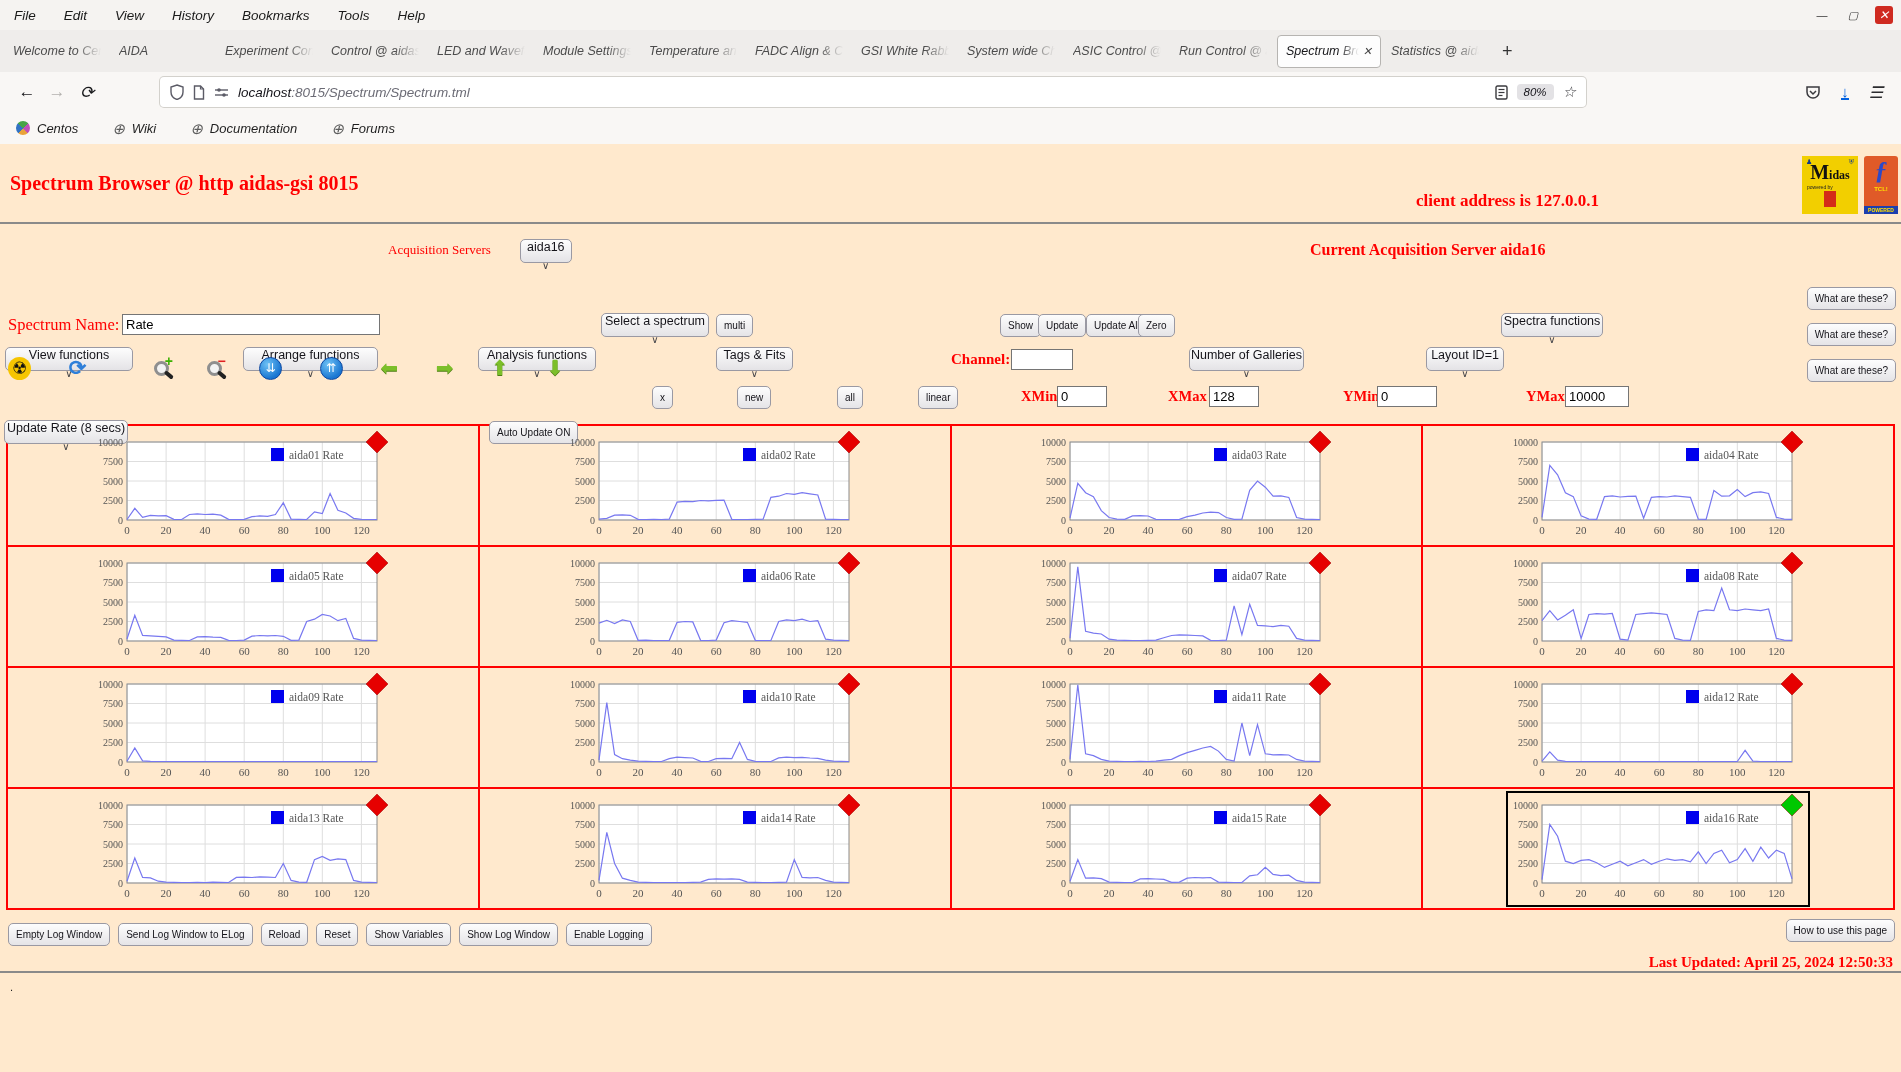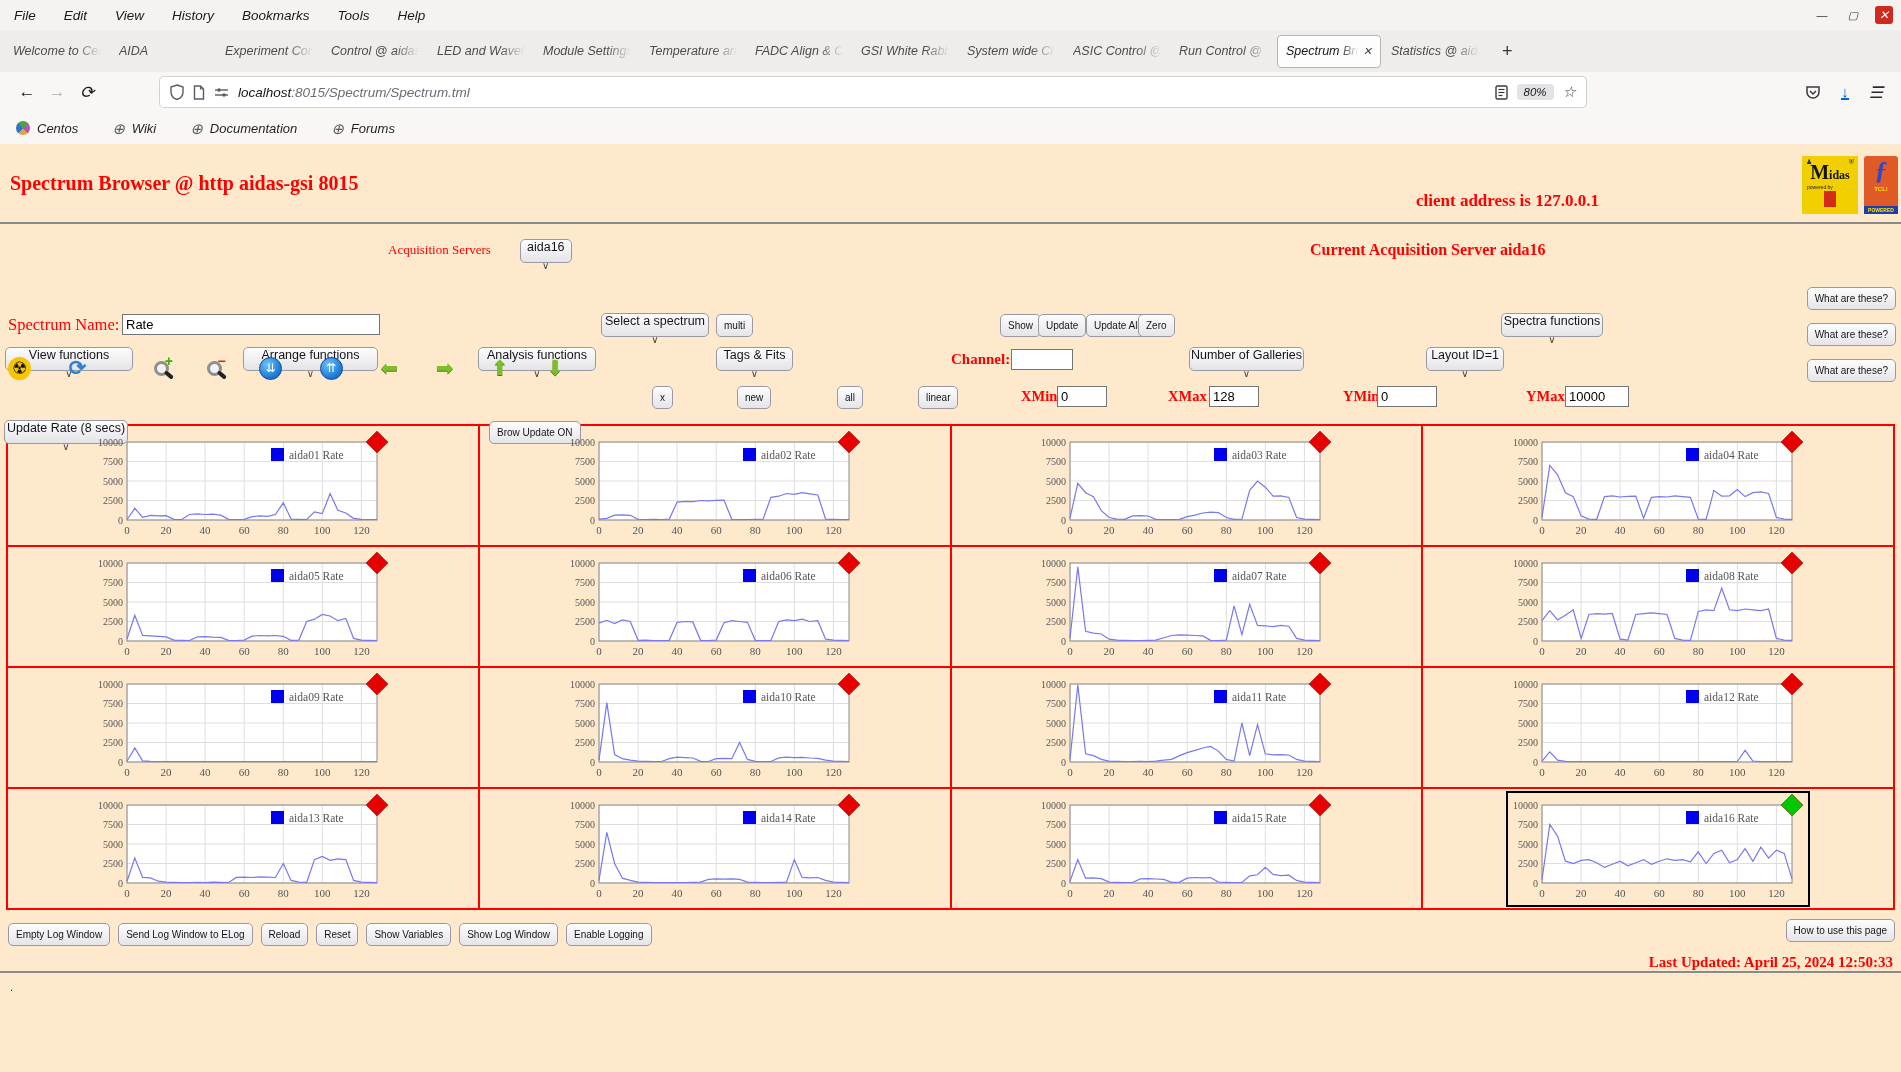--- a/index.html
+++ b/index.html
@@ -366,21 +366,21 @@
     <span class="abs serif red ax-label ymax-l">YMax</span>
     <input class="abs tin ymax-i" value="10000" style="">
     <button class="fbtn what-btn">What are these?</button>
   </div>
 
   <div class="crow crow4">
     <span class="abs sel sel-rate">
         <span>Update Rate (8 secs)</span>
         <span class="caret">∨</span>
       </span>
-    <button class="abs fbtn btn-auto">Brow Update ON</button>
+    <button class="abs fbtn btn-auto">Auto Update ON</button>
   </div>
 
   <div class="grid" id="chartgrid">
       <div class="cell">
         <div class="chartbox">
           <svg width="300" height="112" viewBox="0 0 300 112">
             <rect x="34" y="12" width="250" height="78" fill="#ffffff" stroke="none"></rect>
             <line x1="34.0" y1="12" x2="34.0" y2="90" stroke="#dedede" stroke-width="1"></line>
             <text x="34.0" y="104" text-anchor="middle" font-size="11" fill="#555" font-family="Liberation Serif,serif">0</text>
             <line x1="73.1" y1="12" x2="73.1" y2="90" stroke="#dedede" stroke-width="1"></line>

